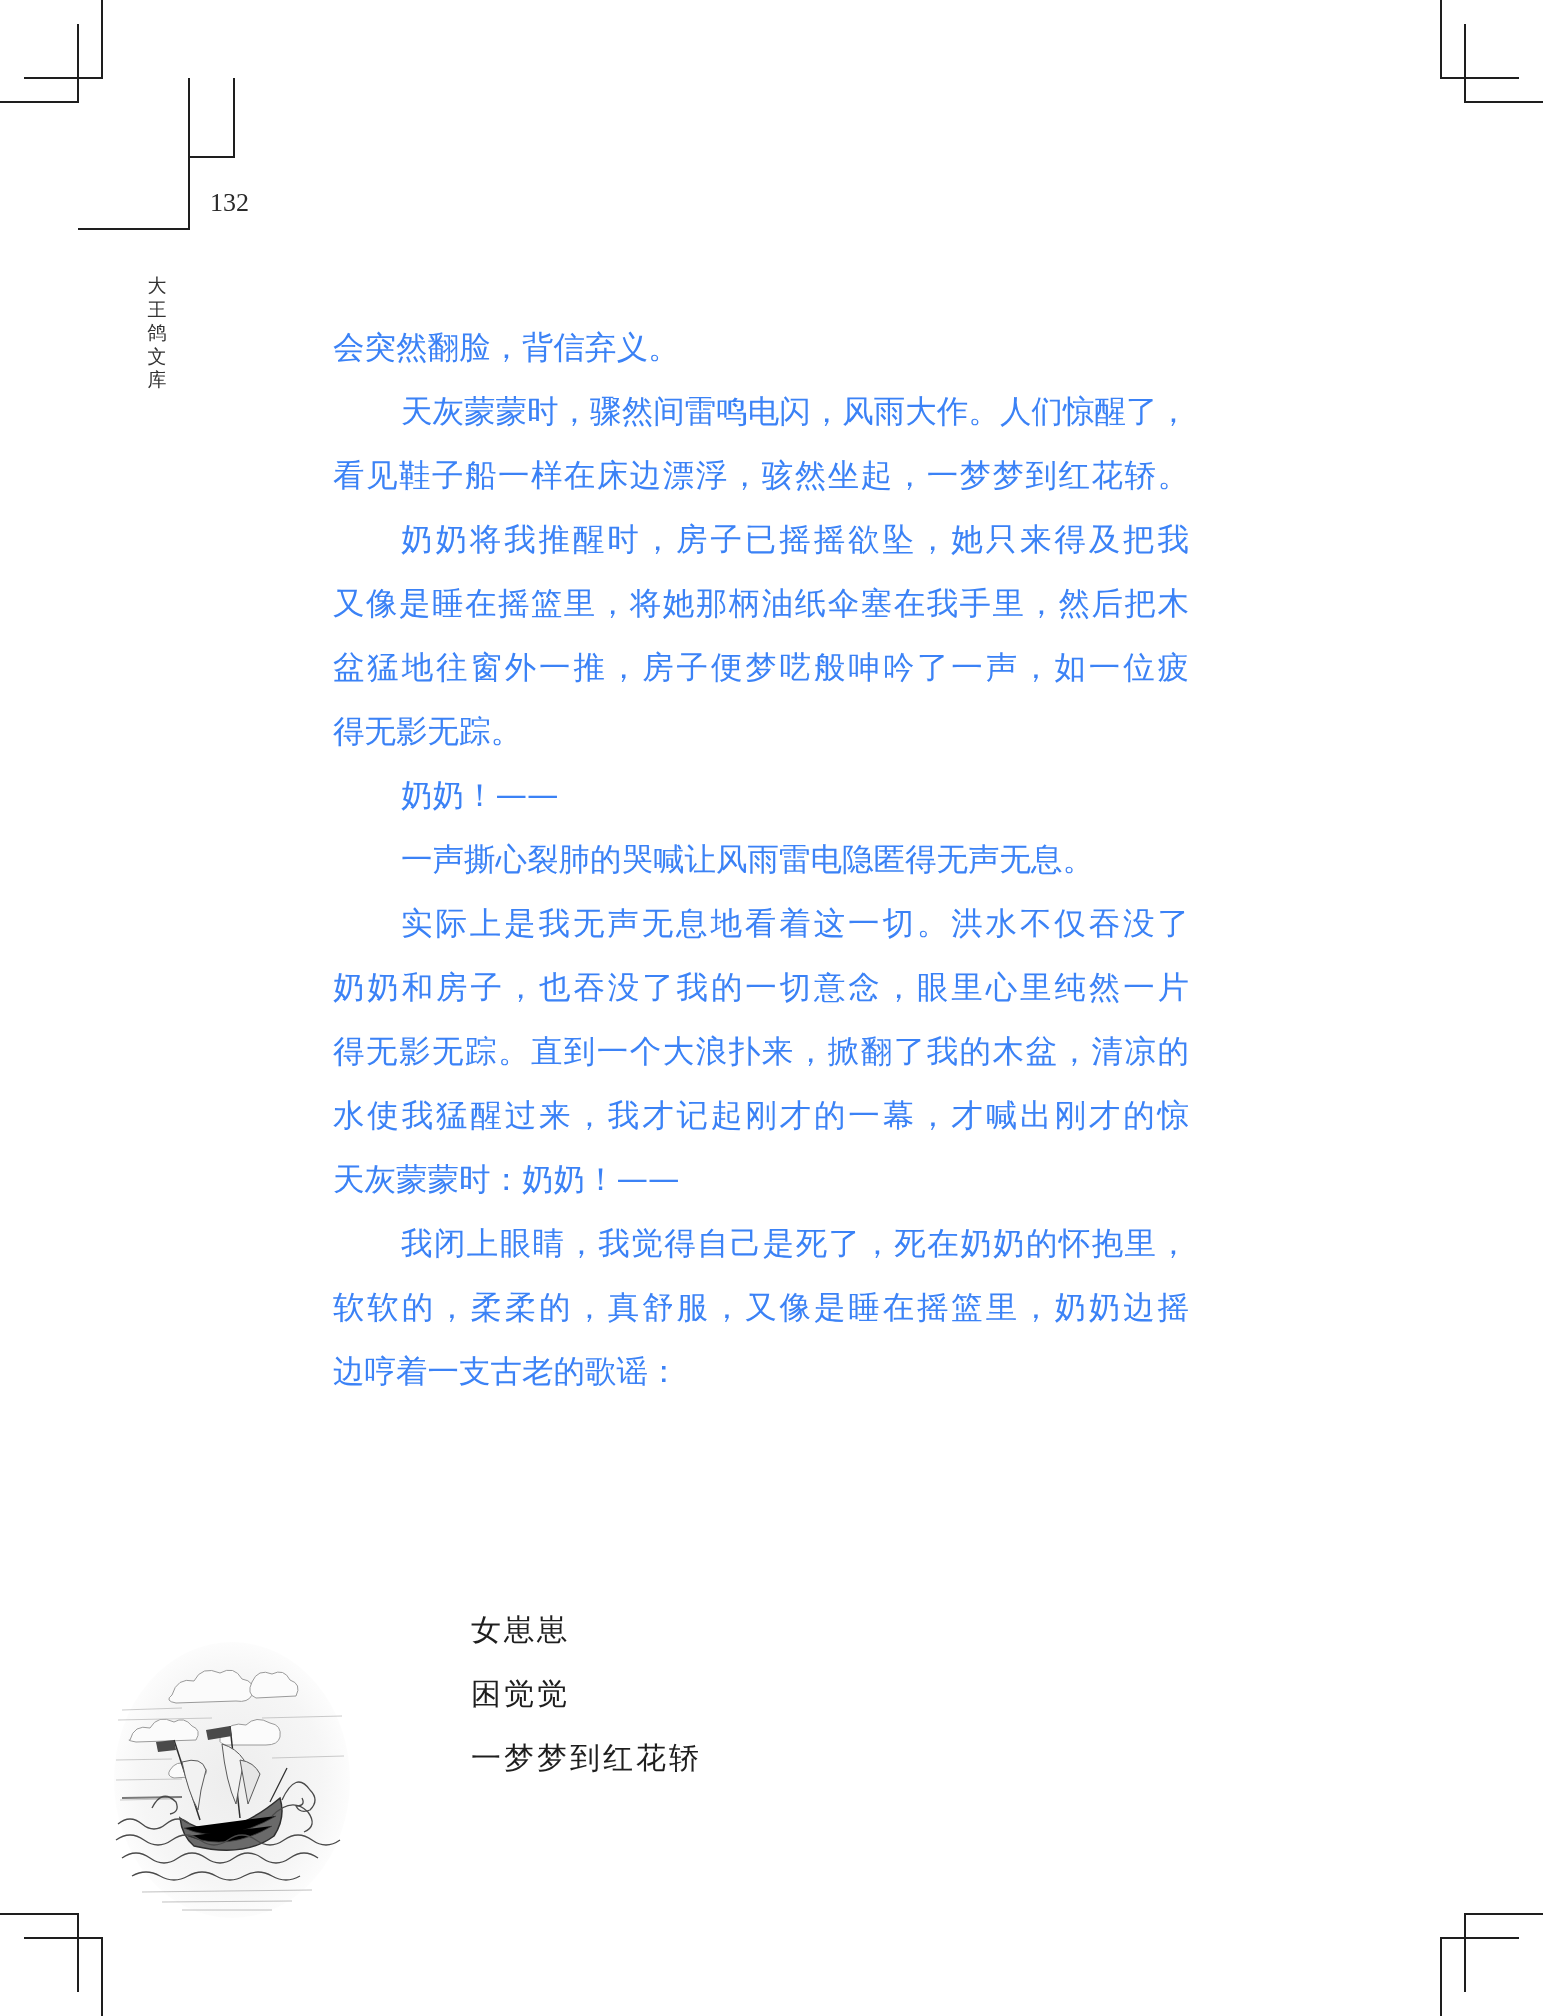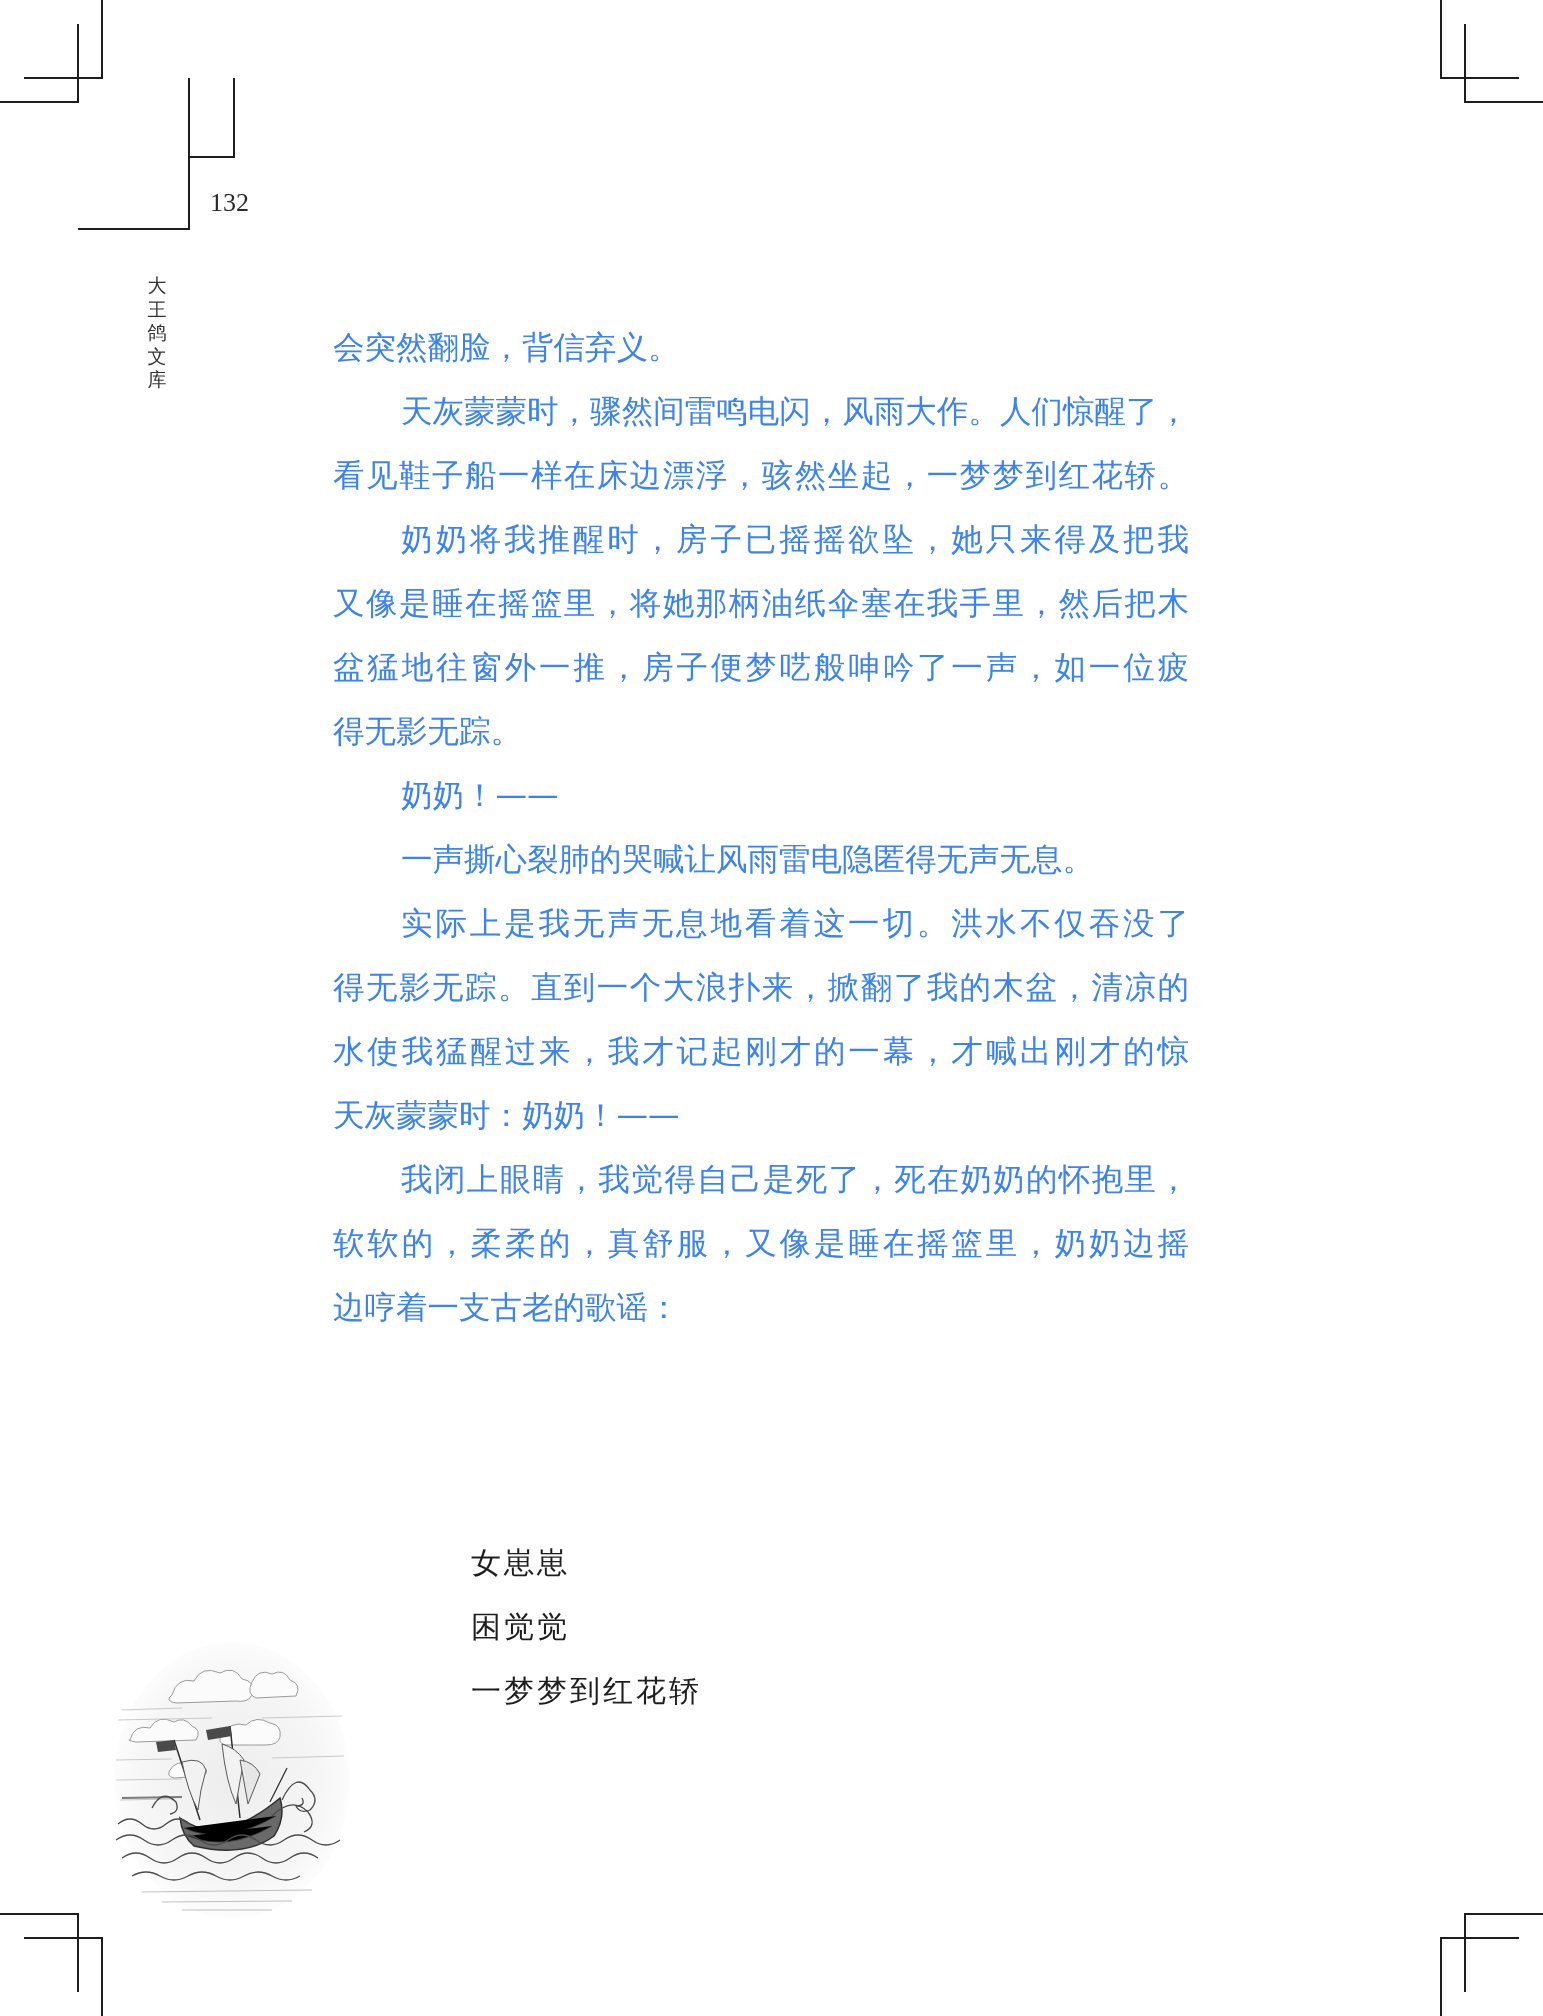--- a/index.html
+++ b/index.html
@@ -7,21 +7,21 @@
   .mark { position: absolute; background: #1e1e1e; }
   .h { height: 2px; }
   .v { width: 2px; }
   .page-number { position: absolute; left: 210px; top: 186px; font-family: "Liberation Serif", "DejaVu Serif", serif; font-size: 26px; color: #2a2a2a; letter-spacing: 0px; line-height: 34px; }
   .series-title { position: absolute; left: 146px; top: 274px; width: 22px; font-size: 19px; line-height: 23.5px; color: #333333; text-align: center; word-break: break-all; }
   .series-title span { display: block; }
   .body-text { position: absolute; left: 333px; top: 315px; width: 856px; }
   .line { height: 64px; line-height: 64px; font-size: 31.5px; white-space: nowrap; color: #3b82f6; }
   .line.full { text-align: justify; text-align-last: justify; white-space: normal; overflow: hidden; }
   .line.indent { padding-left: 68px; }
-  .poem { position: absolute; left: 471px; top: 1531px; }
+  .poem { position: absolute; left: 471px; top: 1598px; }
   .poem-line { height: 64px; line-height: 64px; font-family: "DejaVu Serif", "Liberation Serif", serif; font-size: 30px; letter-spacing: 3px; color: #1e1e1e; white-space: nowrap; }
   .illustration { position: absolute; left: 112px; top: 1640px; width: 240px; height: 280px; }
 </style>
 </head>
 <body>
 
 <div class="mark v" style="left:101px; top:0; height:79px;"></div>
 <div class="mark v" style="left:77px; top:24px; height:79px;"></div>
 <div class="mark h" style="left:24px; top:77px; width:79px;"></div>
 <div class="mark h" style="left:0; top:101px; width:79px;"></div>
@@ -60,20 +60,21 @@
     <div class="line">会突然翻脸，背信弃义。</div>
     <div class="line indent full">天灰蒙蒙时，骤然间雷鸣电闪，风雨大作。人们惊醒了，</div>
     <div class="line full">看见鞋子船一样在床边漂浮，骇然坐起，一梦梦到红花轿。</div>
     <div class="line indent full">奶奶将我推醒时，房子已摇摇欲坠，她只来得及把我</div>
     <div class="line full">又像是睡在摇篮里，将她那柄油纸伞塞在我手里，然后把木</div>
     <div class="line full">盆猛地往窗外一推，房子便梦呓般呻吟了一声，如一位疲</div>
     <div class="line">得无影无踪。</div>
     <div class="line indent">奶奶！——</div>
     <div class="line indent">一声撕心裂肺的哭喊让风雨雷电隐匿得无声无息。</div>
     <div class="line indent full">实际上是我无声无息地看着这一切。洪水不仅吞没了</div>
+    <div class="line full">奶奶和房子，也吞没了我的一切意念，眼里心里纯然一片</div>
     <div class="line full">得无影无踪。直到一个大浪扑来，掀翻了我的木盆，清凉的</div>
     <div class="line full">水使我猛醒过来，我才记起刚才的一幕，才喊出刚才的惊</div>
     <div class="line">天灰蒙蒙时：奶奶！——</div>
     <div class="line indent full">我闭上眼睛，我觉得自己是死了，死在奶奶的怀抱里，</div>
     <div class="line full">软软的，柔柔的，真舒服，又像是睡在摇篮里，奶奶边摇</div>
     <div class="line">边哼着一支古老的歌谣：</div>
   </div>
 
 <div class="poem">
   <div class="poem-line">女崽崽</div>

